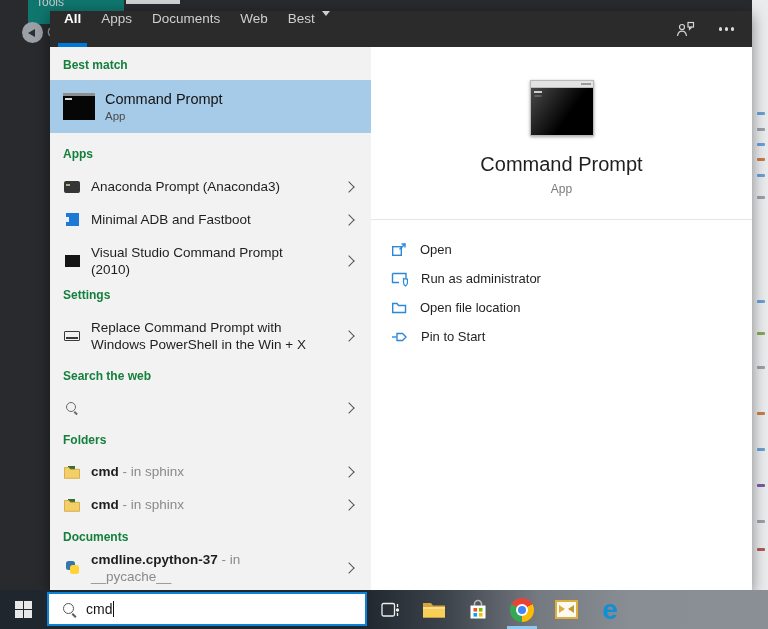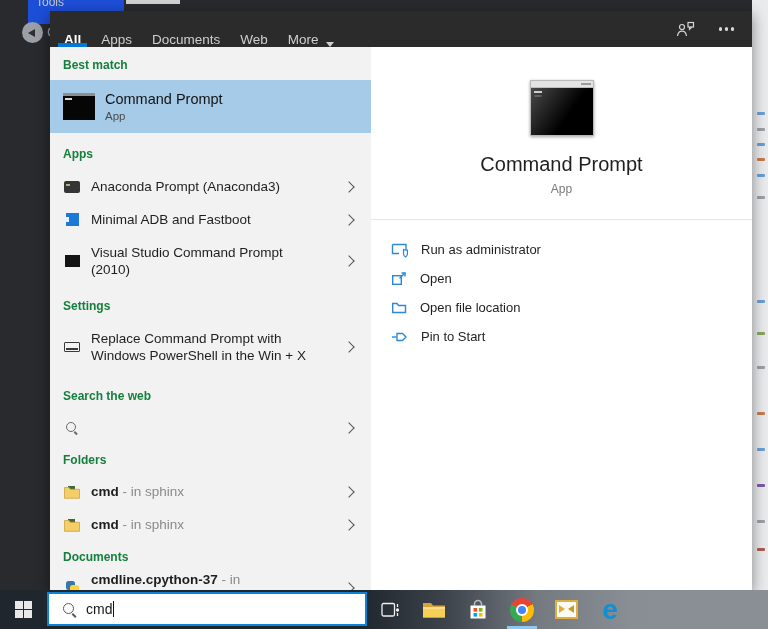--- a/index.html
+++ b/index.html
@@ -1,49 +1,49 @@
 <!DOCTYPE html>
 <html><head>
 <meta charset="utf-8">
 <style>
   * { margin:0; padding:0; box-sizing:border-box; }
   body { font-family:"Liberation Sans","DejaVu Sans",sans-serif; }
   .screen { position:relative; width:768px; height:629px; background:#282a2d; overflow:hidden; }
 
   
-  .bg-tools-tab { position:absolute; left:28px; top:0; width:96px; height:24px; background:#1d4ed8; overflow:hidden; }
+  .bg-tools-tab { position:absolute; left:28px; top:0; width:96px; height:24px; background:#0f766e; overflow:hidden; }
   .bg-tools-tab span { position:relative; top:-8px; left:8px; font-size:12px; color:#c6c8ca; }
   .bg-light-sliver { position:absolute; left:126px; top:0; width:54px; height:4px; background:#cfd1d2; }
   .bg-back-circle { position:absolute; left:22px; top:22px; width:21px; height:21px; border-radius:50%; background:#9aa0a6; display:flex; align-items:center; justify-content:center; }
   .bg-back-arrow { width:0; height:0; border-top:4px solid transparent; border-bottom:4px solid transparent; border-right:7px solid #2c2e31; margin-right:2px; }
   .bg-co-text { position:absolute; left:47px; top:24px; font-size:14px; color:#9b9fa3; }
 
   
   .bg-right-strip { position:absolute; right:0; top:0; width:16px; height:590px; background:#e9ebec; }
   .bg-right-strip .mark { position:absolute; left:5px; width:8px; height:3px; border-radius:1px; }
 
   
   .flyout { position:absolute; left:50px; top:11px; width:702px; height:579px; box-shadow:0 4px 14px rgba(0,0,0,.45); }
   .flyout-header { height:36px; background:#2b2b2b; display:flex; align-items:stretch; padding-left:4px; position:relative; }
-  .tab { position:relative; display:flex; align-items:flex-end; padding:0 10px; font-size:13.5px; color:#cfcfcf; cursor:default; }
+  .tab { position:relative; display:flex; align-items:flex-start; padding:0 10px; font-size:13.5px; color:#cfcfcf; cursor:default; }
   .tab.active { color:#ffffff; font-weight:700; }
   .tab.active::after { content:""; position:absolute; left:4px; right:4px; bottom:0; height:4px; background:#0078d7; }
   .caret-down { width:0; height:0; border-left:4.5px solid transparent; border-right:4.5px solid transparent; border-top:5px solid #cfcfcf; margin-left:7px; }
   .header-right { margin-left:auto; display:flex; align-items:center; gap:24px; padding-right:18px; }
   .dots { width:3.5px; height:3.5px; border-radius:50%; background:#d9d9d9; box-shadow:6px 0 #d9d9d9, 12px 0 #d9d9d9; margin-right:12px; }
 
   .flyout-body { display:flex; height:543px; }
   .left-list { width:321px; background:#f2f2f2; overflow:hidden; }
   .right-panel { width:381px; background:#ffffff; display:flex; flex-direction:column; align-items:center; }
 
   .sec-label { margin-left:13px; font-size:12px; font-weight:700; color:#15803d; height:16px; line-height:16px; }
   .lbl-bestmatch { margin-top:10px; }
   .lbl-apps { margin-top:13px; }
-  .lbl-settings { margin-top:12px; }
-  .lbl-web { margin-top:16px; }
+  .lbl-settings { margin-top:1px; }
+  .lbl-web { margin-top:7px; }
   .lbl-folders { margin-top:8px; }
   .lbl-docs { margin-top:8px; }
 
   .bm-row { margin-top:7px; height:53px; background:#a6cbe8; display:flex; align-items:center; padding-left:13px; cursor:default; }
   .bm-text { margin-left:10px; display:flex; flex-direction:column; gap:3px; }
   .bm-title { font-size:14.5px; color:#121212; }
   .bm-sub { font-size:11.5px; color:#4b4b4b; }
 
   .row { display:flex; align-items:center; padding-left:13px; cursor:default; }
   .row .icon-box { width:18px; height:18px; display:flex; align-items:center; justify-content:center; flex:none; }
@@ -140,21 +140,21 @@
       <div class="tab">
           <span>Apps</span>
         </div>
       <div class="tab">
           <span>Documents</span>
         </div>
       <div class="tab">
           <span>Web</span>
         </div>
       <div class="tab">
-          <span>More</span>
+          <span>Best</span>
           <span class="caret-down"></span>
         </div>
       <div class="header-right">
         <svg width="19" height="17" viewBox="0 0 19 17">
             <g fill="none" stroke="#d6d6d6" stroke-width="1.2">
               <circle cx="6" cy="6" r="2.5"></circle>
               <path d="M1.5 15c.5-3.2 2.3-4.8 4.5-4.8s4 1.6 4.5 4.8"></path>
               <rect x="12" y="1.5" width="5.5" height="4.5"></rect>
               <path d="M13.5 6v2.3l2.2-2.3"></path>
             </g>
@@ -254,37 +254,37 @@
       <div class="right-panel">
         <div class="big-cmd">
           <div class="bar"></div>
           <div class="body"></div>
         </div>
         <div class="rp-title">Command Prompt</div>
         <div class="rp-sub">App</div>
         <div class="rp-divider"></div>
         <div class="actions">
           <div class="action">
-            <svg width="17" height="16" viewBox="0 0 17 16">
-                <g fill="none" stroke="#2d89d8" stroke-width="1.4">
-                  <path d="M1.5 2.5 H15 V8 M1.5 2.5 V11.5 H8"></path>
-                  <path d="M12.5 7.5 q2 1 4 .7 v3 q0 2.6 -2 3.8 q-2 -1.2 -2 -3.8 z" fill="#fff" stroke-width="1.2"></path>
-                </g>
-              </svg>
-            <span class="a-label">Run as administrator</span>
-          </div>
-          <div class="action">
             <svg width="16" height="16" viewBox="0 0 16 16">
                 <g fill="none" stroke="#2d89d8" stroke-width="1.4">
                   <rect x="1.7" y="4.7" width="8.6" height="8.6"></rect>
                   <path d="M8.5 7.5 L14 2"></path>
                   <path d="M10.5 2 H14 V5.5"></path>
                 </g>
               </svg>
             <span class="a-label">Open</span>
+          </div>
+          <div class="action">
+            <svg width="17" height="16" viewBox="0 0 17 16">
+                <g fill="none" stroke="#2d89d8" stroke-width="1.4">
+                  <path d="M1.5 2.5 H15 V8 M1.5 2.5 V11.5 H8"></path>
+                  <path d="M12.5 7.5 q2 1 4 .7 v3 q0 2.6 -2 3.8 q-2 -1.2 -2 -3.8 z" fill="#fff" stroke-width="1.2"></path>
+                </g>
+              </svg>
+            <span class="a-label">Run as administrator</span>
           </div>
           <div class="action">
             <svg width="16" height="16" viewBox="0 0 16 16">
                 <path d="M1.7 3.5 h4.3 l1.5 2 h7 v7 h-12.8 z" fill="none" stroke="#2d89d8" stroke-width="1.4"></path>
               </svg>
             <span class="a-label">Open file location</span>
           </div>
           <div class="action">
             <svg width="17" height="16" viewBox="0 0 17 16">
                 <g fill="none" stroke="#2d89d8" stroke-width="1.4">

